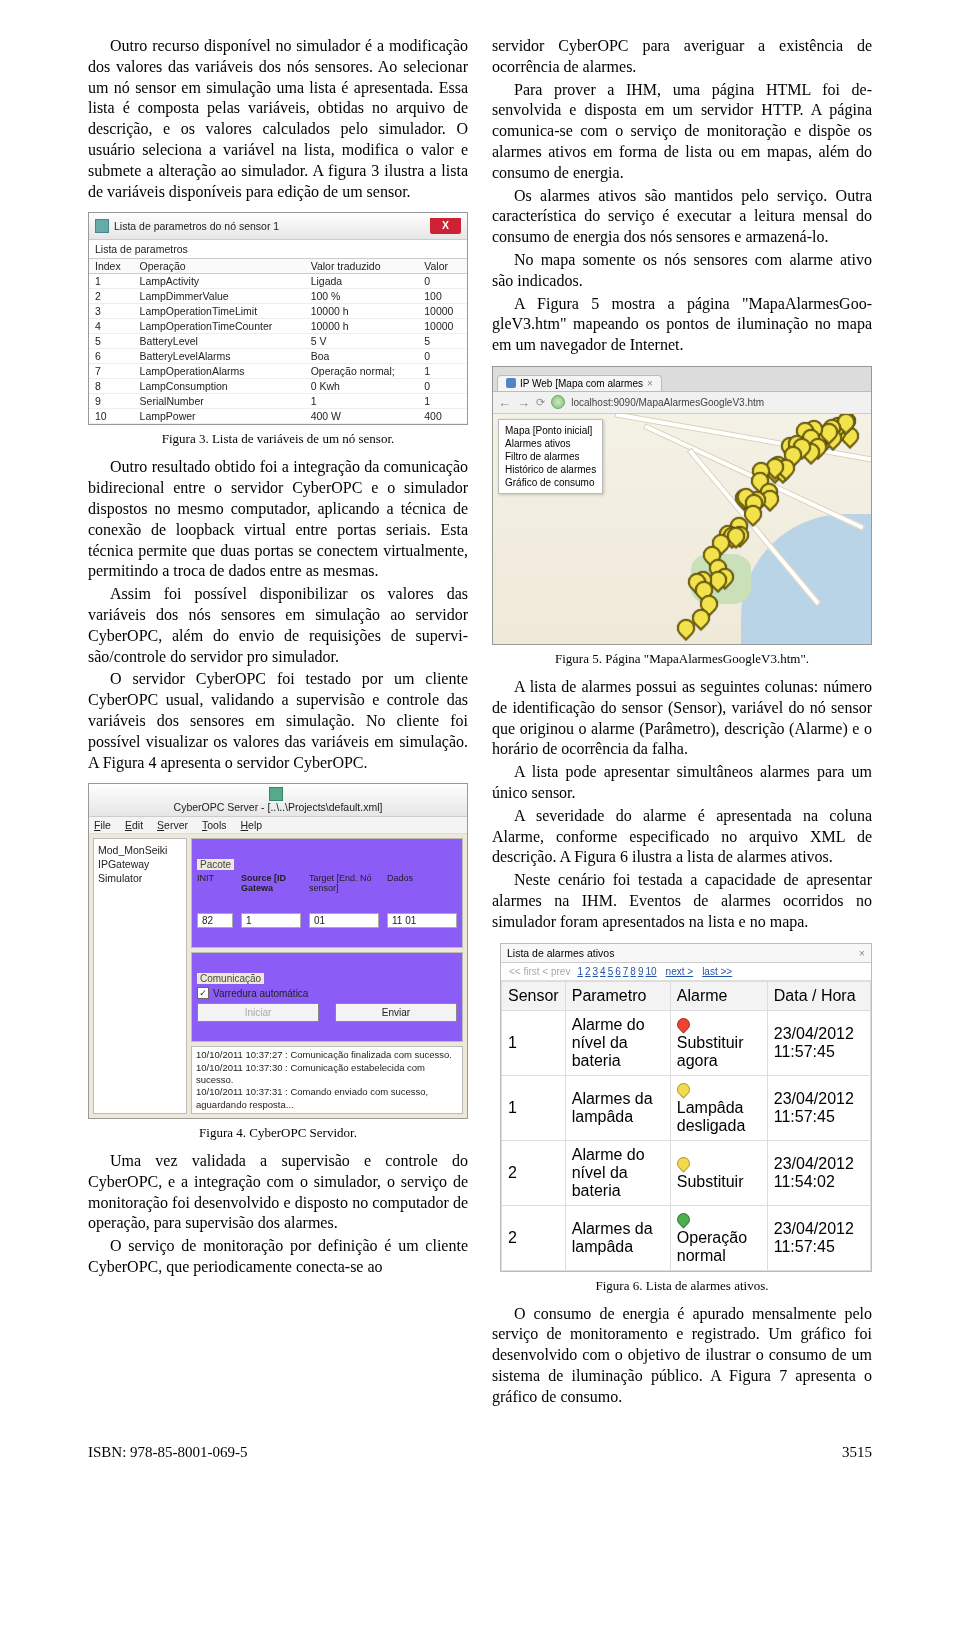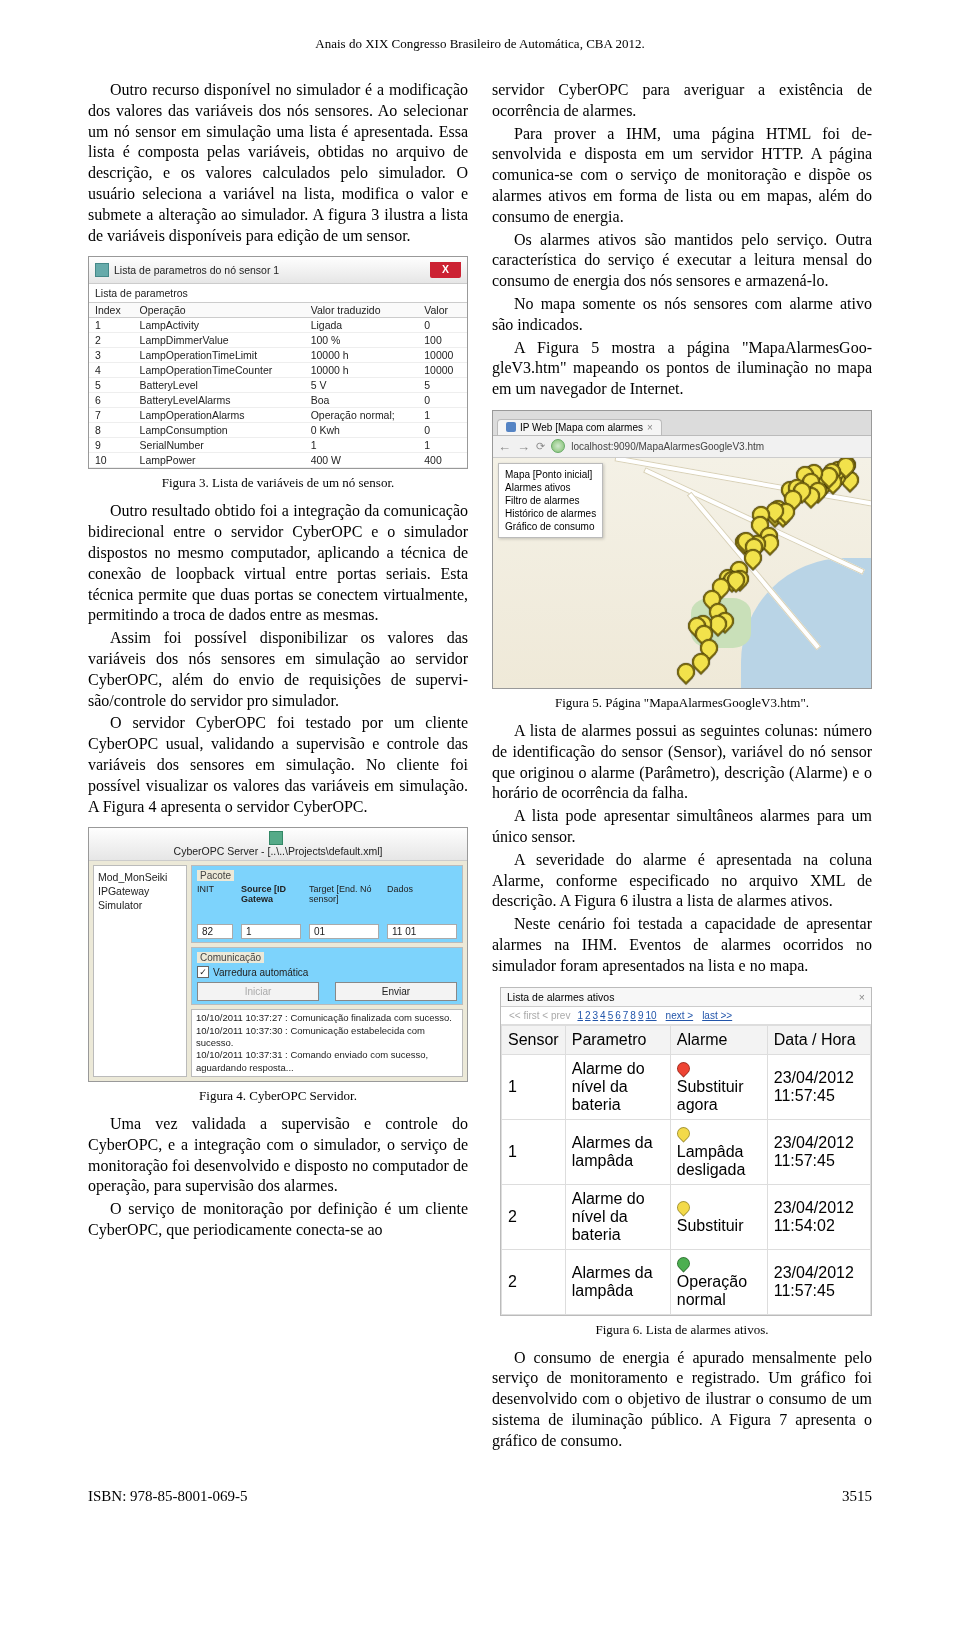--- a/index.html
+++ b/index.html
@@ -75,21 +75,21 @@
   
   .f4-title { background:linear-gradient(#fefefe,#e6e6e6); padding:3px 5px; border-bottom:1px solid #ccc; display:flex; align-items:center;flex-direction:column; }
   .f4-title .icon { width:12px; height:12px; background:#5a8; border:1px solid #386; margin-right:5px; }
   .f4-menu { background:#f4f4f4; padding:2px 5px; border-bottom:1px solid #ddd; display:flex; gap:14px; }
   .f4-menu span { text-decoration:underline; text-decoration-color:transparent; }
   .f4-menu span::first-letter { text-decoration:underline; }
   .f4-body { display:flex; background:#ece9d8; padding:4px; gap:4px; }
   .f4-side { border:1px solid #bbb; background:#fff; padding:4px; width:84px; }
   .f4-side div { padding:1px 0; }
   .f4-right { flex:1; display:flex; flex-direction:column; gap:4px; }
-  .f4-group { border:1px solid #bbb; background:#7dd3fc; padding:3px 5px; }
+  .f4-group { border:1px solid #bbb; background:#8b5cf6; padding:19px 5px; }
   .f4-group .label { font-size:10px; color:#444; margin-top:-9px; background:#ece9d8; display:inline-block; padding:0 3px; }
   .f4-grid { display:grid; grid-template-columns: 36px 60px 70px 1fr; gap:20px 8px; font-size:10px; margin-top:3px; }
   .f4-grid div.cell { background:#fff; border:1px solid #aaa; padding:1px 4px; }
   .f4-chk { display:flex; align-items:center; gap:4px; margin-top:3px; font-size:10px; }
   .f4-chk .box { width:10px; height:10px; border:1px solid #666; background:#fff; display:flex; align-items:center; justify-content:center; font-size:9px; }
   .f4-btnrow { display:flex; gap:16px; margin-top:4px; }
   .f4-btn { flex:1; border:1px solid #888; background:#f3f3f3; text-align:center; padding:3px 0; font-size:10px; }
   .f4-log { background:#fff; border:1px solid #bbb; padding:2px 4px; font-size:9.5px; line-height:1.3; }
 
   
@@ -124,21 +124,20 @@
   .dot.red { background:#e43; }
   .dot.yellow { background:#f3da4a; }
   .dot.green { background:#4caf50; }
 
   .footer { display:flex; justify-content:space-between; font-size:15px; margin-top:34px; }
 </style>
 </head>
 <body>
 
 <div class="page">
-  <div class="header">Anais do XIX Congresso Brasileiro de Automática, CBA 2012.</div>
 
   <div class="columns">
 
     <div class="col">
       <p class="indent">Outro recurso disponível no simulador é a modi­ficação dos valores das variáveis dos nós sensores. Ao selecionar um nó sensor em simulação uma lista é apresentada. Essa lista é composta pelas variáveis, obtidas no arquivo de descrição, e os valores calcula­dos pelo simulador. O usuário seleciona a variável na lista, modifica o valor e submete a alteração ao simulador. A figura 3 ilustra a lista de variáveis disponíveis para edição de um sensor.</p>
 
       <div class="figure-box">
         <div class="f3-title">
           <span class="icon"></span>
           <span>Lista de parametros do nó sensor 1</span>
@@ -222,20 +221,27 @@
 
       <p class="indent">Outro resultado obtido foi a integração da comu­nicação bidirecional entre o servidor CyberOPC e o simulador dispostos no mesmo computador, aplican­do a técnica de conexão de loopback virtual entre portas seriais. Esta técnica permite que duas portas se conectem virtualmente, permitindo a troca de dados entre as mesmas.</p>
       <p class="indent">Assim foi possível disponibilizar os valores das variáveis dos nós sensores em simulação ao servidor CyberOPC, além do envio de requisições de supervi­são/controle do servidor pro simulador.</p>
       <p class="indent">O servidor CyberOPC foi testado por um cliente CyberOPC usual, validando a supervisão e controle das variáveis dos sensores em simulação. No cliente foi possível visualizar os valores das variáveis em simulação. A Figura 4 apresenta o servidor Cybe­rOPC.</p>
 
       <div class="figure-box">
         <div class="f4-title">
           <span class="icon"></span>
           <span>CyberOPC Server - [..\..\Projects\default.xml]</span>
         </div>
+        <div class="f4-menu" id="f4-menu">
+            <span>File</span>
+            <span>Edit</span>
+            <span>Server</span>
+            <span>Tools</span>
+            <span>Help</span>
+          </div>
         <div class="f4-body">
           <div class="f4-side" id="f4-side">
               <div>Mod_MonSeiki</div>
               <div>IPGateway</div>
               <div>Simulator</div>
             </div>
           <div class="f4-right">
             <div class="f4-group">
               <span class="label">Pacote</span>
               <div class="f4-grid" id="f4-grid">

